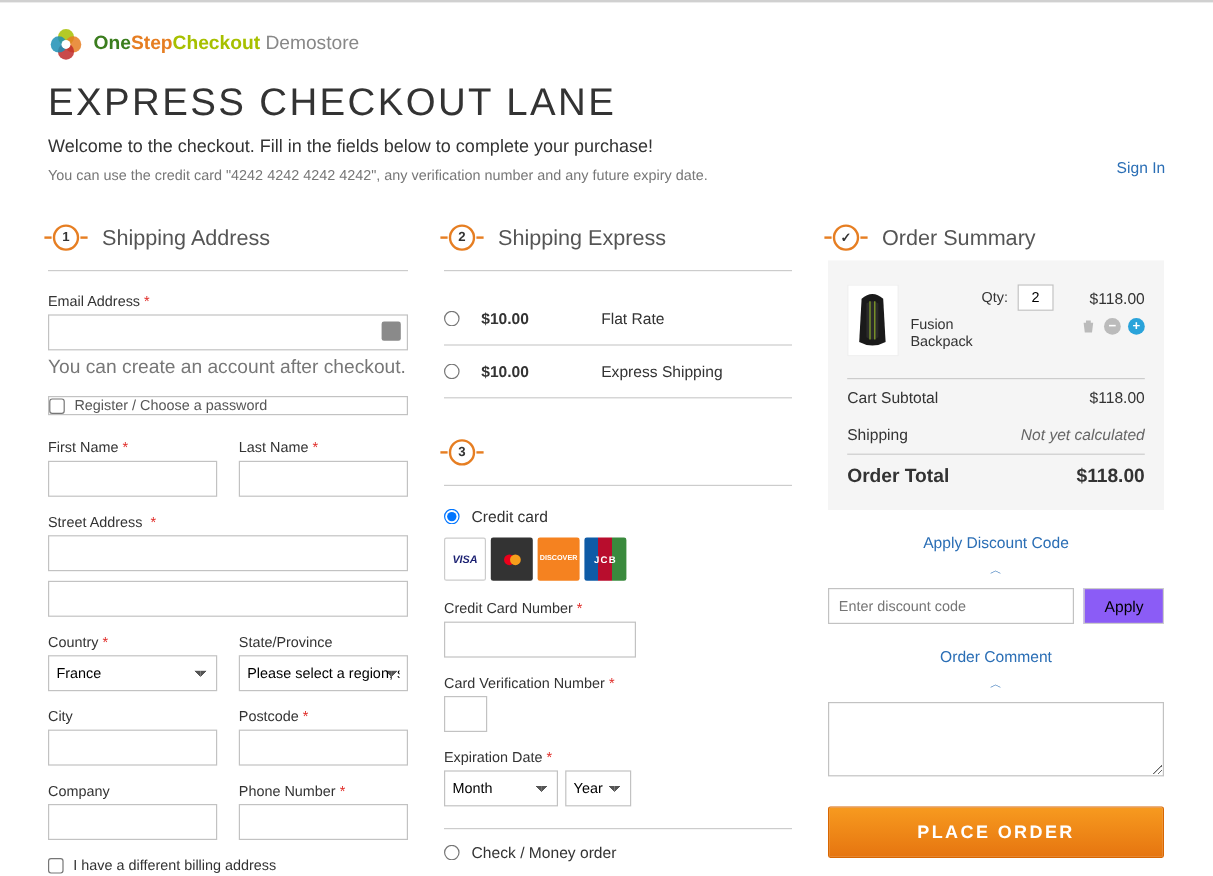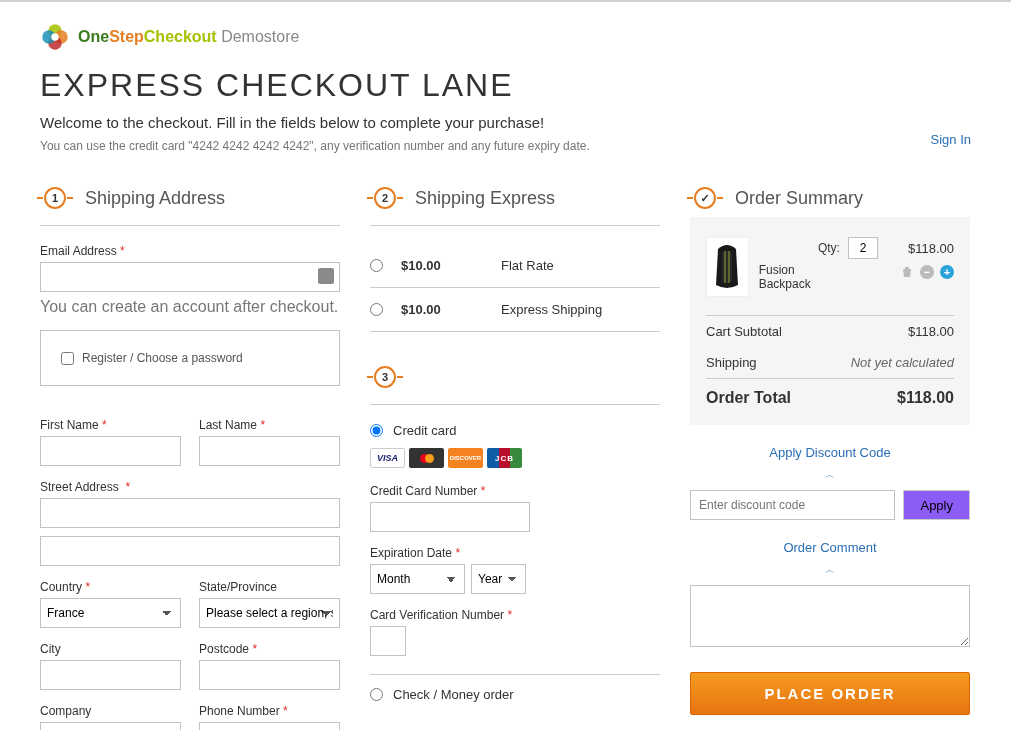--- a/index.html
+++ b/index.html
@@ -28,38 +28,38 @@
 .step-dash.right { right: -3px; }
 .section-title { font-size: 18px; font-weight: 300; color: #555; }
 .field-label { font-size: 12px; color: #333; margin-bottom: 4px; display: block; }
 .req { color: #e02b27; }
 .field-row { margin-bottom: 14px; }
 .text-input { width: 100%; height: 30px; border: 1px solid #c2c2c2; padding: 2px 6px; font-size: 13px; background:#fff; }
 .text-input.email { padding-right: 26px; }
 .email-wrap { position: relative; }
 .email-icon { position: absolute; right: 6px; top: 6px; width: 16px; height: 16px; background: #8a8a8a; border-radius: 2px; }
 .subhint { font-size: 16px; color: #777; margin-top: 6px; }
-.register-box { border: 1px solid #c2c2c2; padding: 20px; display: flex; align-items: center; margin: 14px 0 32px; font-size: 12px; color: #555; }
+.register-box { border: 1px solid #c2c2c2; padding: 0; display: flex; align-items: center; margin: 14px 0 20px; font-size: 12px; color: #555; }
 .register-box input { margin-right: 8px; }
 .two-col { display: flex; gap: 18px; }
 .two-col > div { flex: 1; }
 .select-input { width: 100%; height: 30px; border: 1px solid #c2c2c2; padding: 2px 6px; font-size: 12px; background:#fff; appearance: none; -webkit-appearance:none; background-image: linear-gradient(45deg, transparent 50%, #555 50%), linear-gradient(135deg, #555 50%, transparent 50%); background-position: calc(100% - 13px) 12px, calc(100% - 8px) 12px; background-size: 5px 5px, 5px 5px; background-repeat: no-repeat; }
 .half-select { width: 95px; }
 .check-row { display:flex; align-items:center; font-size: 12px; color: #333; margin-top: 4px; }
 .check-row input { margin-right: 8px; }
 .ship-row { display: flex; align-items: center; padding: 14px 0; border-bottom: 1px solid #ccc; font-size: 13px; }
 .ship-row:first-of-type { padding-top: 0; }
 .ship-row input[type=radio] { margin-right: 18px; }
 .ship-price { width: 100px; font-weight: bold; }
 .ship-label { color: #333; }
 .section-head.pm { margin-top: 30px; }
 .pay-opt { display:flex; align-items:center; margin-bottom: 10px; font-size: 13px; }
 .pay-opt input { margin-right: 10px; }
 .card-logos { display:flex; gap:4px; margin: 6px 0 16px; }
-.card-logo { width: 35px; height: 20px; border-radius: 2px; display:flex; align-items:center; justify-content:center; font-size:8px; font-weight:bold; color:#fff; }
+.card-logo { width: 35px; height: 36px; border-radius: 2px; display:flex; align-items:center; justify-content:center; font-size:8px; font-weight:bold; color:#fff; }
 .visa { background:#fff; border:1px solid #ccc; color:#1a1f71; font-style:italic; font-size:9px;}
 .mc { background:#333; }
 .mc-circ { display:flex; }
 .mc-c1 { width:9px; height:9px; border-radius:50%; background:#eb001b; }
 .mc-c2 { width:9px; height:9px; border-radius:50%; background:#f79e1b; margin-left:-4px; }
 .disc { background:#f58220; color:#fff; font-size:6px; }
 .jcb { background: linear-gradient(90deg,#0e5ba6 33%,#b80d2d 33% 66%,#3a8a3d 66%); color:#fff; letter-spacing:1px;}
 .cc-input { width: 160px; }
 .exp-row { display:flex; gap:6px; }
 .cvn-input { width: 36px; }
@@ -248,30 +248,30 @@
           <div class="card-logo disc">DISCOVER</div>
           <div class="card-logo jcb">JCB</div>
         </div>
 
         <div class="field-row">
           <label class="field-label"><span>Credit Card Number</span> <span class="req">*</span></label>
           <input type="text" class="text-input cc-input" style="">
         </div>
 
         <div class="field-row">
+          <label class="field-label"><span>Card Verification Number</span> <span class="req">*</span></label>
+          <input type="text" class="text-input cvn-input" style="">
+        </div>
+
+        <div class="field-row">
           <label class="field-label"><span>Expiration Date</span> <span class="req">*</span></label>
           <div class="exp-row">
             <select class="select-input half-select"><option>Month</option></select>
             <select class="select-input" style="width:55px"><option>Year</option></select>
           </div>
-        </div>
-
-        <div class="field-row">
-          <label class="field-label"><span>Card Verification Number</span> <span class="req">*</span></label>
-          <input type="text" class="text-input cvn-input" style="">
         </div>
 
         <hr class="pay-sep">
 
         <div class="pay-opt">
           <input type="radio" name="pay" style="">
           <span>Check / Money order</span>
         </div>
       </div>
     </div>

